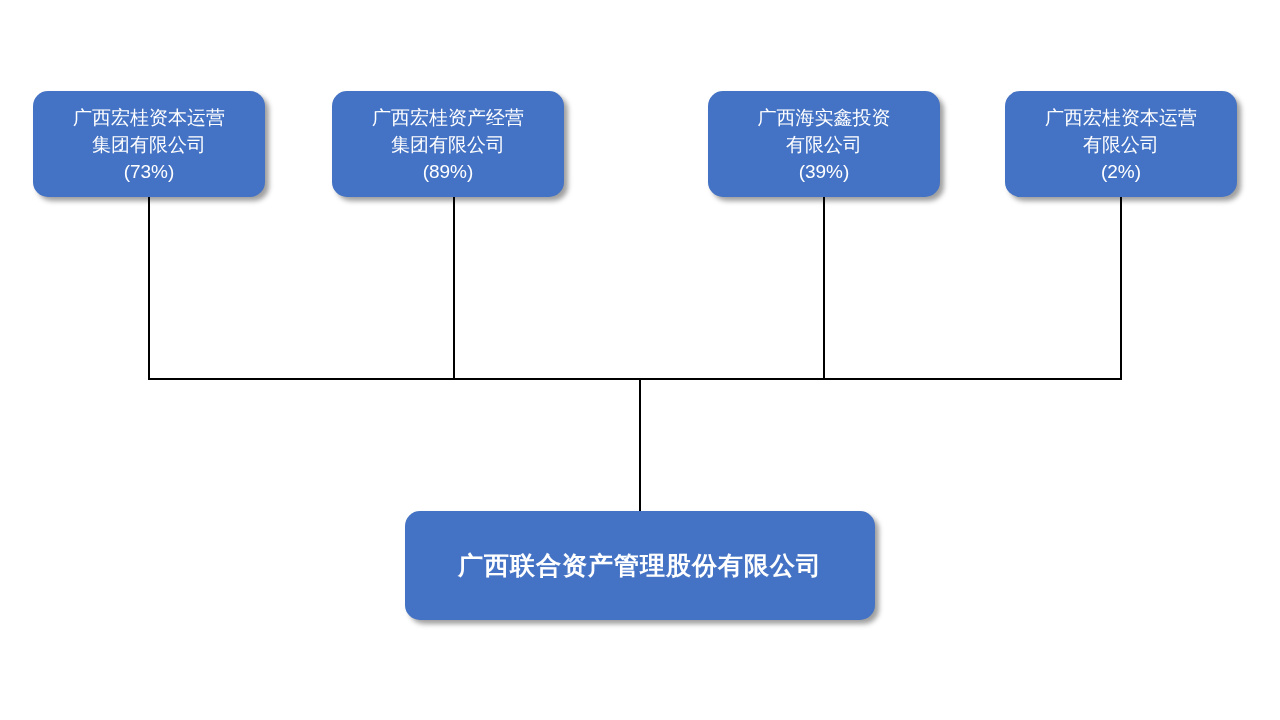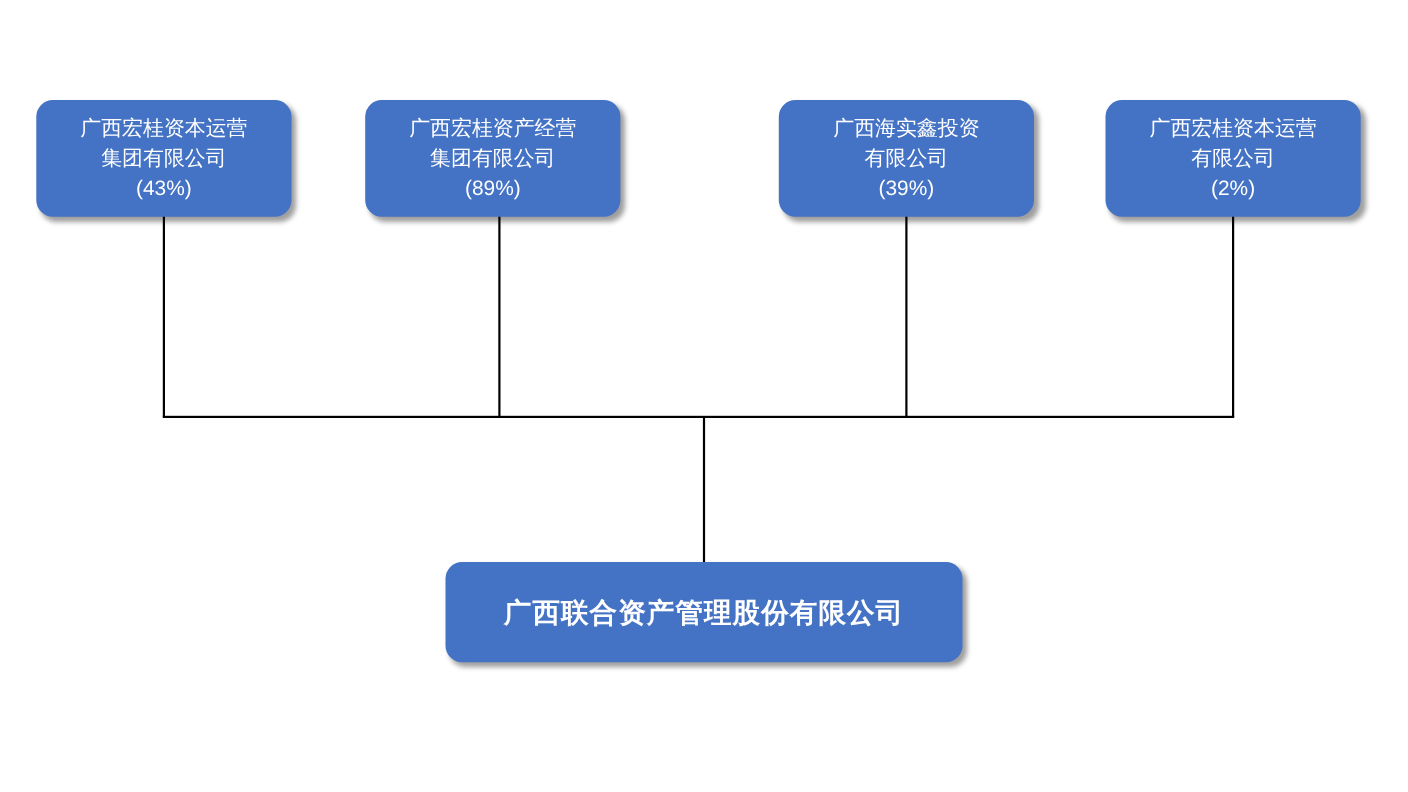--- a/index.html
+++ b/index.html
@@ -50,21 +50,21 @@
   #shareholder-1 { left: 33px; }
   #shareholder-2 { left: 332px; }
   #shareholder-3 { left: 708px; }
   #shareholder-4 { left: 1005px; }
 
   
   .company {
     left: 405px;
     top: 511px;
     width: 470px;
-    height: 91px;
+    height: 109px;
     font-family: "DejaVu Serif", serif;
     font-weight: bold;
     font-size: 25px;
     letter-spacing: 1px;
   }
 </style>
 </head>
 <body>
 
 <div class="canvas">
@@ -72,21 +72,21 @@
   <div class="line vline" id="stem-1"></div>
   <div class="line vline" id="stem-2"></div>
   <div class="line vline" id="stem-3"></div>
   <div class="line vline" id="stem-4"></div>
   <div class="line hline" id="bus-line"></div>
   <div class="line vline" id="center-stem"></div>
 
   <div class="node shareholder" id="shareholder-1">
     <div>广西宏桂资本运营</div>
     <div>集团有限公司</div>
-    <div>(43%)</div>
+    <div>(73%)</div>
   </div>
 
   <div class="node shareholder" id="shareholder-2">
     <div>广西宏桂资产经营</div>
     <div>集团有限公司</div>
     <div>(89%)</div>
   </div>
 
   <div class="node shareholder" id="shareholder-3">
     <div>广西海实鑫投资</div>

